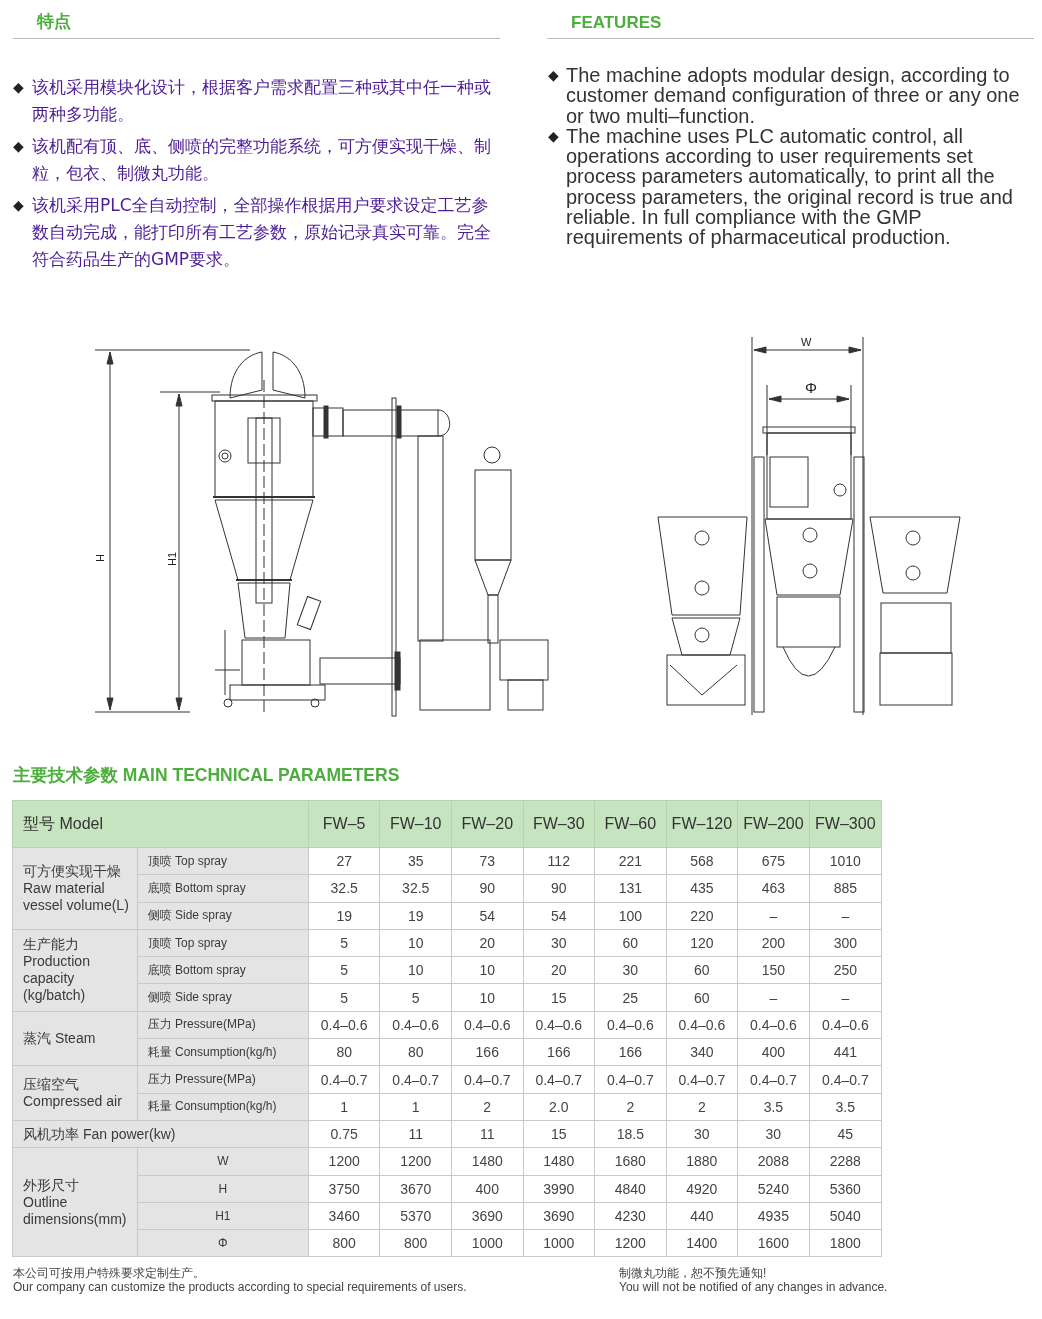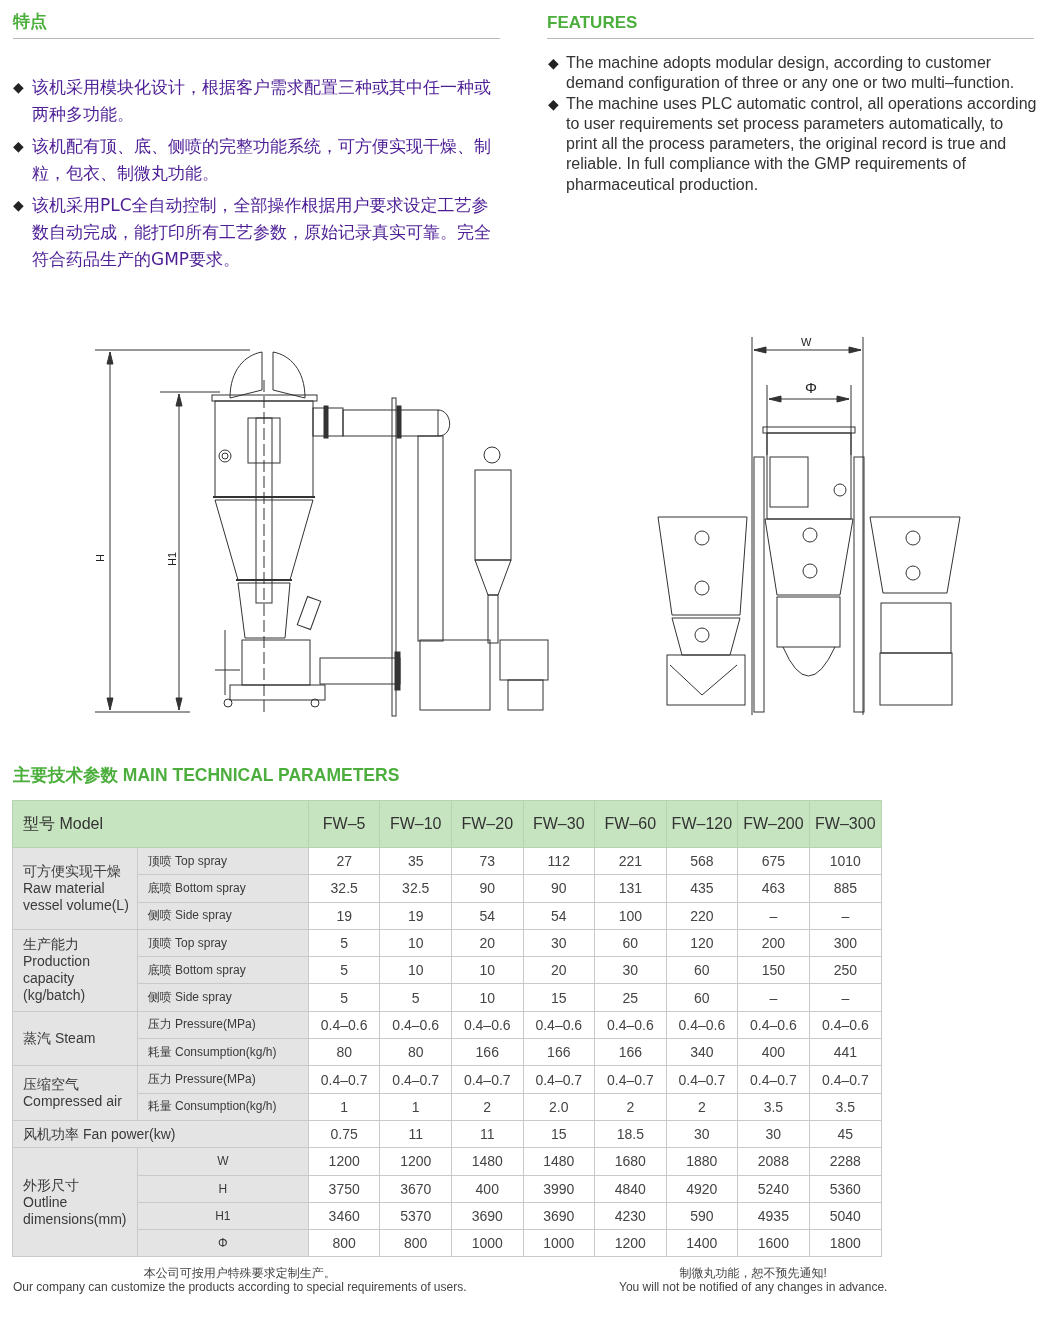--- a/index.html
+++ b/index.html
@@ -1,38 +1,38 @@
 <!DOCTYPE html>
 <html><head>
 <meta charset="utf-8">
 <style>
   * { box-sizing: border-box; margin: 0; padding: 0; }
   body { width: 1042px; height: 1319px; background: #ffffff; font-family: "Liberation Sans", "DejaVu Sans", sans-serif; color: #333; position: relative; overflow: hidden; }
-  .sec-title { position: absolute; font-weight: bold; font-size: 17px; color: #4cae3c; }
+  .sec-title { position: absolute; font-weight: bold; font-size: 17px; color: #4cae3c; margin-left: 24px; }
   .rule { position: absolute; height: 1px; background: #b9b9b9; }
   .cn-list { position: absolute; left: 13px; top: 50px; width: 490px; font-size: 17px; line-height: 27px; color: #4c1d95; font-family: "DejaVu Sans", sans-serif; margin-top: 24px; }
   .cn-list li { list-style: none; padding-left: 19px; position: relative; margin-bottom: 5px; }
   .cn-list li::before, .en-list li::before { content: "\25C6"; position: absolute; left: 0; color: #222; font-size: 14px; }
-  .en-list { position: absolute; left: 548px; top: 53px; width: 490px; font-size: 16px; line-height: 20.3px; color: #333; }
+  .en-list { position: absolute; left: 548px; top: 65px; width: 490px; font-size: 20px; line-height: 20.3px; color: #333; }
   .en-list li { list-style: none; padding-left: 18px; position: relative; }
   .en-list li::before { top: 0px; }
 
   .drawing { position: absolute; }
   .dim-label { font-size: 11px; fill: #222; font-family: "Liberation Sans", sans-serif; }
 
   .params-title { position: absolute; left: 13px; top: 763px; font-weight: bold; font-size: 17.5px; color: #4cae3c; }
   table.params { position: absolute; left: 12px; top: 800px; width: 870px; border-collapse: collapse; font-size: 14px; color: #3a3a3a; }
   table.params td { border: 1px solid #c9c9c9; height: 27.3px; padding: 0; }
   table.params tr.head td { background: #c6e4bf; height: 47px; font-size: 16px; color: #333; border-color: #b8d3b1; text-align: center; }
   table.params tr.head td.model { text-align: left; padding-left: 10px; }
   td.grp { background: #e4e4e4; padding-left: 10px !important; line-height: 17px; vertical-align: middle; font-size: 14px; }
   td.sub { background: #e4e4e4; padding-left: 10px !important; font-size: 12px; }
   td.sub.center { text-align: center; padding-left: 0 !important; }
   td.val { background: #fff; text-align: center; font-size: 14px; color: #444; }
-  .footer-note { position: absolute; font-size: 12px; line-height: 14px; color: #444; text-align: center; }
+  .footer-note { position: absolute; font-size: 12px; line-height: 14px; color: #444; }
 </style>
 </head>
 <body>
 
 <div class="sec-title" style="left:13px; top:10px;">特点</div>
 <div class="rule" style="left:13px; top:38px; width:487px;"></div>
 <div class="sec-title" style="left:547px; top:13px;">FEATURES</div>
 <div class="rule" style="left:547px; top:38px; width:487px;"></div>
 
 <ul class="cn-list">
@@ -335,21 +335,21 @@
     <td class="val">5240</td>
     <td class="val">5360</td>
   </tr>
   <tr>
     <td class="sub center">H1</td>
     <td class="val">3460</td>
     <td class="val">5370</td>
     <td class="val">3690</td>
     <td class="val">3690</td>
     <td class="val">4230</td>
-    <td class="val">590</td>
+    <td class="val">440</td>
     <td class="val">4935</td>
     <td class="val">5040</td>
   </tr>
   <tr>
     <td class="sub center">Φ</td>
     <td class="val">800</td>
     <td class="val">800</td>
     <td class="val">1000</td>
     <td class="val">1000</td>
     <td class="val">1200</td>

